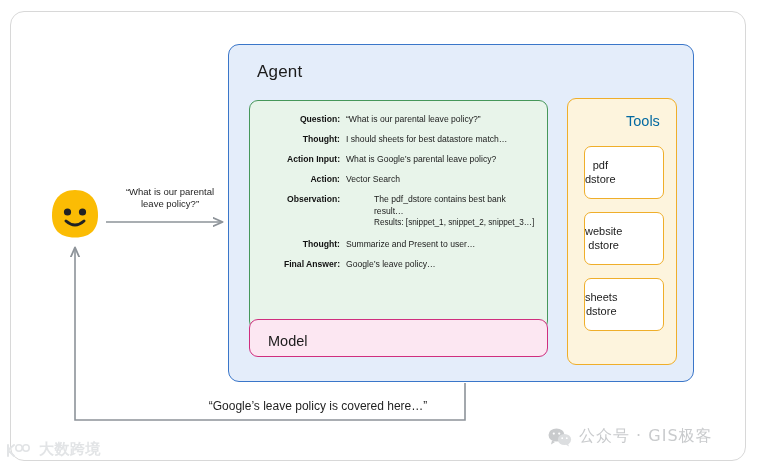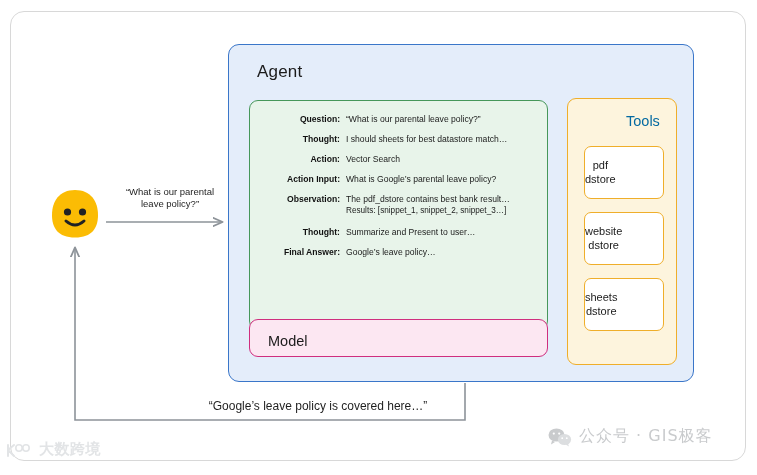--- a/index.html
+++ b/index.html
@@ -114,21 +114,21 @@
     top: 12px;
     width: 100%;
     box-sizing: border-box;
     padding: 0 10px 0 0;
   }
   .trace-row {
     display: flex;
     align-items: flex-start;
     margin-bottom: 8px;
   }
-  .trace-row.tight { margin-bottom: 10px; }
+  .trace-row.tight { margin-bottom: 10px; gap: 28px; }
   .trace-label {
     width: 96px;
     flex: 0 0 96px;
     text-align: right;
     font-size: 8.6px;
     font-weight: bold;
     color: #111111;
     line-height: 12px;
     padding-right: 6px;
     box-sizing: border-box;
@@ -284,27 +284,27 @@
           <div class="trace-label">Question:</div>
           <div class="trace-value">“What is our parental leave policy?”</div>
         </div>
 
         <div class="trace-row">
           <div class="trace-label">Thought:</div>
           <div class="trace-value">I should sheets for best datastore match…</div>
         </div>
 
         <div class="trace-row">
+          <div class="trace-label">Action Input:</div>
+          <div class="trace-value">What is Google’s parental leave policy?</div>
+        </div>
+
+        <div class="trace-row">
           <div class="trace-label">Action:</div>
           <div class="trace-value">Vector Search</div>
-        </div>
-
-        <div class="trace-row">
-          <div class="trace-label">Action Input:</div>
-          <div class="trace-value">What is Google’s parental leave policy?</div>
         </div>
 
         <div class="trace-row tight">
           <div class="trace-label">Observation:</div>
           <div class="trace-value">
             <span>The pdf_dstore contains best bank result…</span>
             <span class="sub">Results: [snippet_1, snippet_2, snippet_3…]</span>
           </div>
         </div>
 

